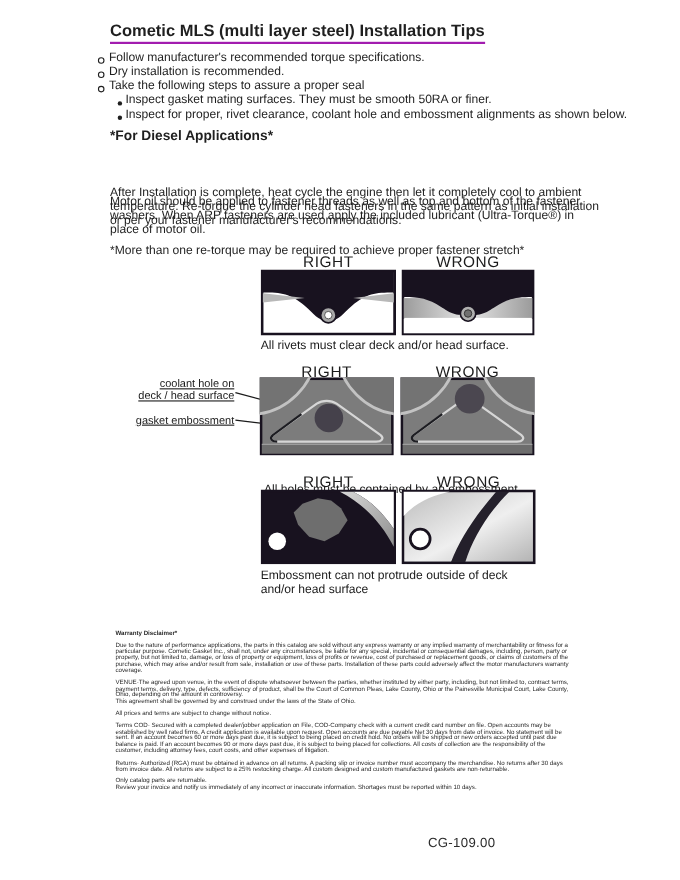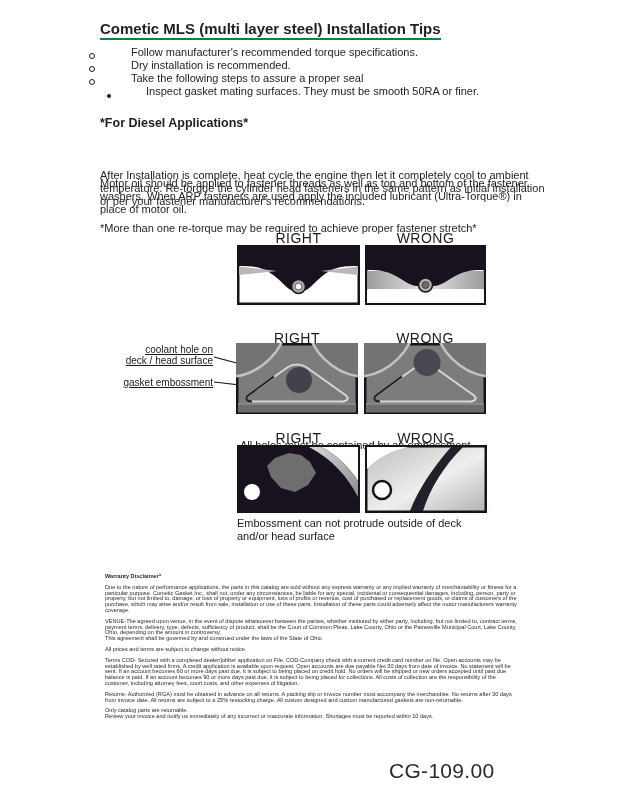--- a/index.html
+++ b/index.html
@@ -3,24 +3,24 @@
 <meta charset="utf-8">
 <style>
   html,body{margin:0;padding:0;background:#ffffff;}
   #page{
     position:relative;width:618px;height:800px;background:#ffffff;overflow:hidden;
     font-family:"Liberation Sans", sans-serif;color:#1f1f1f;
   }
   .abs{position:absolute;}
   .title{
     left:100px;top:20px;font-size:15px;font-weight:bold;
-    border-bottom:2px solid #15803d;padding-bottom:1px;white-space:nowrap;
+    border-bottom:2px solid #a21caf;padding-bottom:1px;white-space:nowrap;
   }
   .bullets{left:89px;top:46px;font-size:11px;line-height:13px;}
-  .b-row{display:flex;align-items:flex-end;gap:32px;}
+  .b-row{display:flex;align-items:center;}
   .obullet{
     flex:0 0 auto;width:4px;height:4px;border:1px solid #1f1f1f;border-radius:50%;
     margin:4px 4px 0 0;
   }
   .sub{margin-left:18px;}
   .fbullet{
     flex:0 0 auto;width:4px;height:4px;background:#1f1f1f;border-radius:50%;
     margin:4px 3px 0 0;
   }
   .diesel-head{left:100px;top:116px;font-size:12.5px;font-weight:bold;text-align:center;}
@@ -30,21 +30,21 @@
   .note{top:206px;margin-top:16px;}
   .dlabel{font-size:14px;letter-spacing:.5px;text-align:center;color:#1b1b1b;}
   .caption{font-size:11px;line-height:12.5px;color:#1b1b1b;}
   .sidelabel{font-size:10px;line-height:11px;text-align:right;color:#1b1b1b;text-decoration:underline;}
   .fineprint{
     left:105px;top:574px;width:414px;font-size:5.6px;line-height:5.8px;color:#2a2a2a;
   }
   .fineprint .fp-head{font-weight:bold;margin:0 0 5px 0;}
   .fineprint p{margin:0 0 5px 0;}
   .fineprint p.tight{margin:0;}
-  .pagecode{left:389px;top:759px;font-size:21px;color:#2b2b2b;letter-spacing:.3px;text-align:right;}
+  .pagecode{left:389px;top:759px;font-size:12px;color:#2b2b2b;letter-spacing:.3px;text-align:right;}
   svg{display:block;}
 </style>
 </head>
 <body>
 
 <div id="page">
 
   <div class="abs title">Cometic MLS (multi layer steel) Installation Tips</div>
 
   <div class="abs bullets">
@@ -56,20 +56,24 @@
       <span class="obullet"></span>
       <span>Dry installation is recommended.</span>
     </div>
     <div class="b-row">
       <span class="obullet"></span>
       <span>Take the following steps to assure a proper seal</span>
     </div>
     <div class="b-row sub">
       <span class="fbullet"></span>
       <span>Inspect gasket mating surfaces.  They must be smooth 50RA or finer.</span>
+    </div>
+    <div class="b-row sub">
+      <span class="fbullet"></span>
+      <span>Inspect for proper, rivet clearance, coolant hole and embossment alignments as shown below.</span>
     </div>
   </div>
 
   <div class="abs diesel-head">*For Diesel Applications*</div>
   <div class="abs para p1">Motor oil should be applied to fastener threads as well as top and bottom of the fastener washers. When ARP fasteners are used apply the included lubricant (Ultra-Torque®) in place of motor oil.</div>
   <div class="abs para p2">After Installation is complete, heat cycle the engine then let it completely cool to ambient temperature. Re-torque the cylinder head fasteners in the same pattern as initial installation or per your fastener manufacturer's recommendations.</div>
   <div class="abs para note">*More than one re-torque may be required to achieve proper fastener stretch*</div>
 
   <div class="abs dlabel" style="left:237px;top:230px;width:123px;">RIGHT</div>
   <div class="abs dlabel" style="left:365px;top:230px;width:121px;">WRONG</div>
@@ -96,20 +100,21 @@
       </defs>
       <rect x="1.25" y="1.25" width="118.5" height="57.5" fill="#ffffff" stroke="#18121f" stroke-width="2.5"></rect>
       <rect x="2" y="26" width="117" height="18" fill="url(#g1)"></rect>
       <path d="M2,2 H119 V25 C104,25 97,26.5 85,34 C77,38.8 75,41.5 60.5,41.5 C46,41.5 44,38.8 36,34 C24,26.5 17,25 2,25 Z" fill="#18121f"></path>
       <rect x="2" y="44.5" width="117" height="13.5" fill="#ffffff"></rect>
       <circle cx="60.5" cy="40" r="7" fill="#b0b0b0" stroke="#18121f" stroke-width="1.5"></circle>
       <circle cx="60.5" cy="40" r="3.4" fill="#707070" stroke="#2a2a2a" stroke-width="0.8"></circle>
     </svg>
   </div>
 
+  <div class="abs caption" style="left:237px;top:308px;">All rivets must clear deck and/or head surface.</div>
 
   <div class="abs dlabel" style="left:236px;top:330px;width:122px;">RIGHT</div>
   <div class="abs dlabel" style="left:364px;top:330px;width:122px;">WRONG</div>
 
   <div class="abs sidelabel" style="left:100px;top:344px;width:113px;">
     <div>coolant hole on</div>
     <div>deck / head surface</div>
   </div>
   <div class="abs sidelabel" style="left:100px;top:377px;width:113px;">gasket embossment</div>
 

